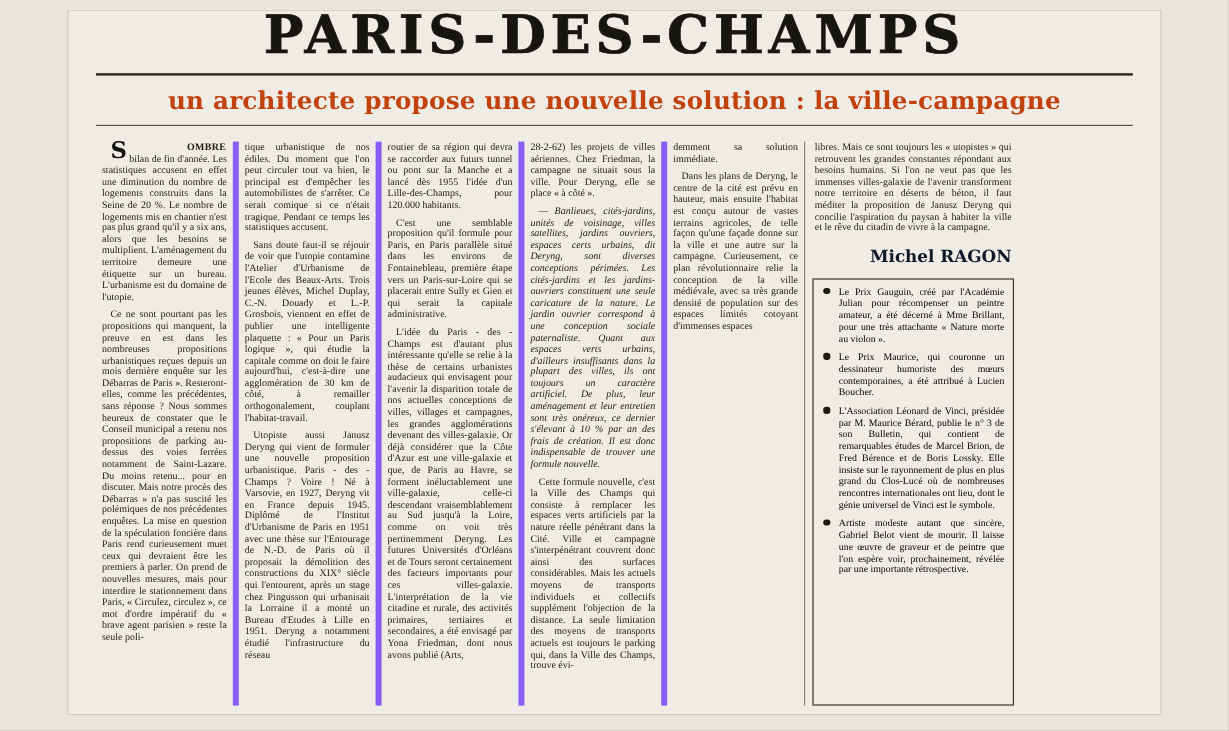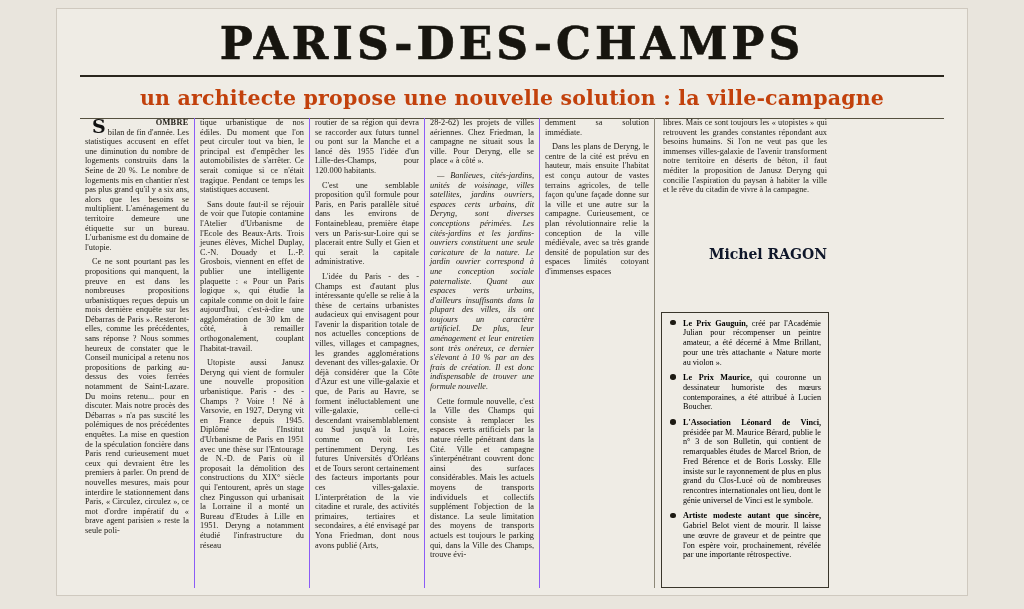--- a/index.html
+++ b/index.html
@@ -22,21 +22,20 @@
     left: 56px;
     top: 8px;
     width: 912px;
     height: 588px;
     background: #efece5;
     box-shadow: 0 0 0 1px #cfc9bf inset;
   }
   
   .masthead {
     text-align: center;
-    padding-top: 14px;
   }
   .masthead-title {
     font-family: "DejaVu Serif", serif;
     font-weight: bold;
     font-size: 44px;
     letter-spacing: 4px;
     color: #17150f;
     line-height: 1;
     white-space: nowrap;
     -webkit-text-stroke: 0.6px #17150f;
@@ -73,21 +72,21 @@
   .col {
     width: 104px;
     padding: 0 5px;
     font-size: 8.3px;
     line-height: 9.6px;
     text-align: justify;
     color: #1d1a13;
     position: relative;
   }
   .col + .col {
-    border-left: 1px solid #8b5cf6;
+    border-left: 5px solid #8b5cf6;
   }
   .col p {
     margin: 0 0 5px 0;
     text-indent: 7px;
   }
   .col p.noind {
     text-indent: 0;
   }
   .col p.ital, .ital {
     font-style: italic;
@@ -107,21 +106,20 @@
     letter-spacing: 0.3px;
     margin-left: 41px;
   }
   
   .col-last {
     width: 168px;
     border-left: 1px solid #8d8878;
     padding: 0 6px;
     display: flex;
     flex-direction: column;
-    gap: 40px;
   }
   .signature {
     text-align: right;
     font-family: "DejaVu Serif", serif;
     font-weight: bold;
     font-size: 14px;
     margin: 6px 2px 8px 0;
     color: #0f172a;
   }
   .newsbox {
@@ -142,21 +140,21 @@
   .newsbox p:last-child { margin-bottom: 0; }
   .bullet {
     position: absolute;
     left: 1px;
     top: 1.2px;
     width: 5.5px;
     height: 5.5px;
     border-radius: 50%;
     background: #1d1a13;
   }
-  .newsbox b { font-weight: bold; margin-top: 28px; }
+  .newsbox b { font-weight: normal; margin-top: 28px; }
 </style>
 </head>
 <body>
 
 <div class="page">
   <div class="paper">
 
     <div class="masthead">
       <div class="masthead-title">PARIS-DES-CHAMPS</div>
       <div class="rule"></div>

